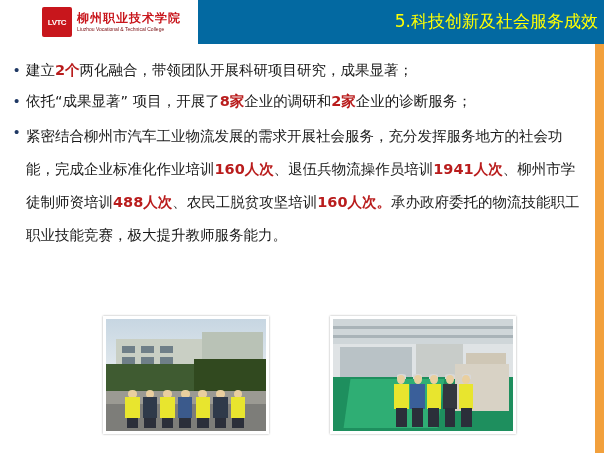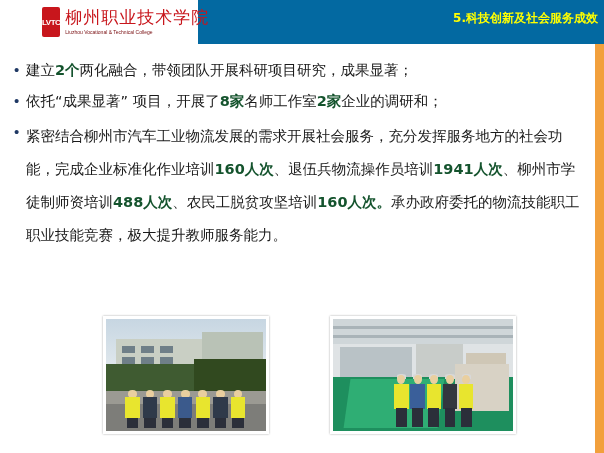--- a/index.html
+++ b/index.html
@@ -63,39 +63,39 @@
     align-items: center;
     justify-content: center;
     border-radius: 2px;
     letter-spacing: -0.5px;
   }
   .logo-text {
     margin-left: 5px;
     line-height: 1.1;
   }
   .logo-cn {
-    font-size: 17px;
+    font-size: 12px;
     color: #c8161c;
-    font-weight: normal;
+    font-weight: bold;
     letter-spacing: 1px;
     white-space: nowrap;
   }
   .logo-en {
     font-size: 5px;
     color: #7a0f12;
     white-space: nowrap;
     margin-top: 2px;
   }
   .header-title {
     position: absolute;
     right: 18px;
     top: 10px;
     color: #ffff00;
-    font-size: 12px;
-    font-weight: bold;
+    font-size: 17px;
+    font-weight: normal;
     font-family: "DejaVu Sans", sans-serif;
     white-space: nowrap;
   }
   
   .right-bar {
     position: absolute;
     right: 0;
     top: 44px;
     width: 9px;
     height: 409px;
@@ -133,21 +133,21 @@
     flex: 1;
     font-size: 14.5px;
     line-height: 24px;
     color: #1a1a1a;
     font-family: "DejaVu Sans", sans-serif;
   }
   .bullet-text.para {
     line-height: 33px;
   }
   .num {
-    color: #14532d;
+    color: #b91c1c;
     font-weight: bold;
   }
   
   .photo {
     position: absolute;
     border: 3px solid #ffffff;
     box-shadow: 0 0 2px rgba(0,0,0,0.35);
     overflow: hidden;
   }
   .photo-1 {
@@ -226,21 +226,21 @@
     <div class="bullet-row">
       <div class="bullet-dot">•</div>
       <div class="bullet-text">
         <span>建立</span><span class="num">2个</span><span>两化融合，带领团队开展科研项目研究，成果显著；</span>
       </div>
     </div>
 
     <div class="bullet-row">
       <div class="bullet-dot">•</div>
       <div class="bullet-text">
-        <span>依托“成果显著” 项目，开展了</span><span class="num">8家</span><span>名师工作室</span><span class="num">2家</span><span>企业的调研和；</span>
+        <span>依托“成果显著” 项目，开展了</span><span class="num">8家</span><span>企业的调研和</span><span class="num">2家</span><span>企业的诊断服务；</span>
       </div>
     </div>
 
     <div class="bullet-row">
       <div class="bullet-dot">•</div>
       <div class="bullet-text para">
         <span>紧密结合柳州市汽车工业物流发展的需求开展社会服务，充分发挥服务地方的社会功能，完成企业标准化作业培训</span><span class="num">160人次</span><span>、退伍兵物流操作员培训</span><span class="num">1941人次</span><span>、柳州市学徒制师资培训</span><span class="num">488人次</span><span>、农民工脱贫攻坚培训</span><span class="num">160人次。</span><span>承办政府委托的物流技能职工职业技能竞赛，极大提升教师服务能力。</span>
       </div>
     </div>
 

